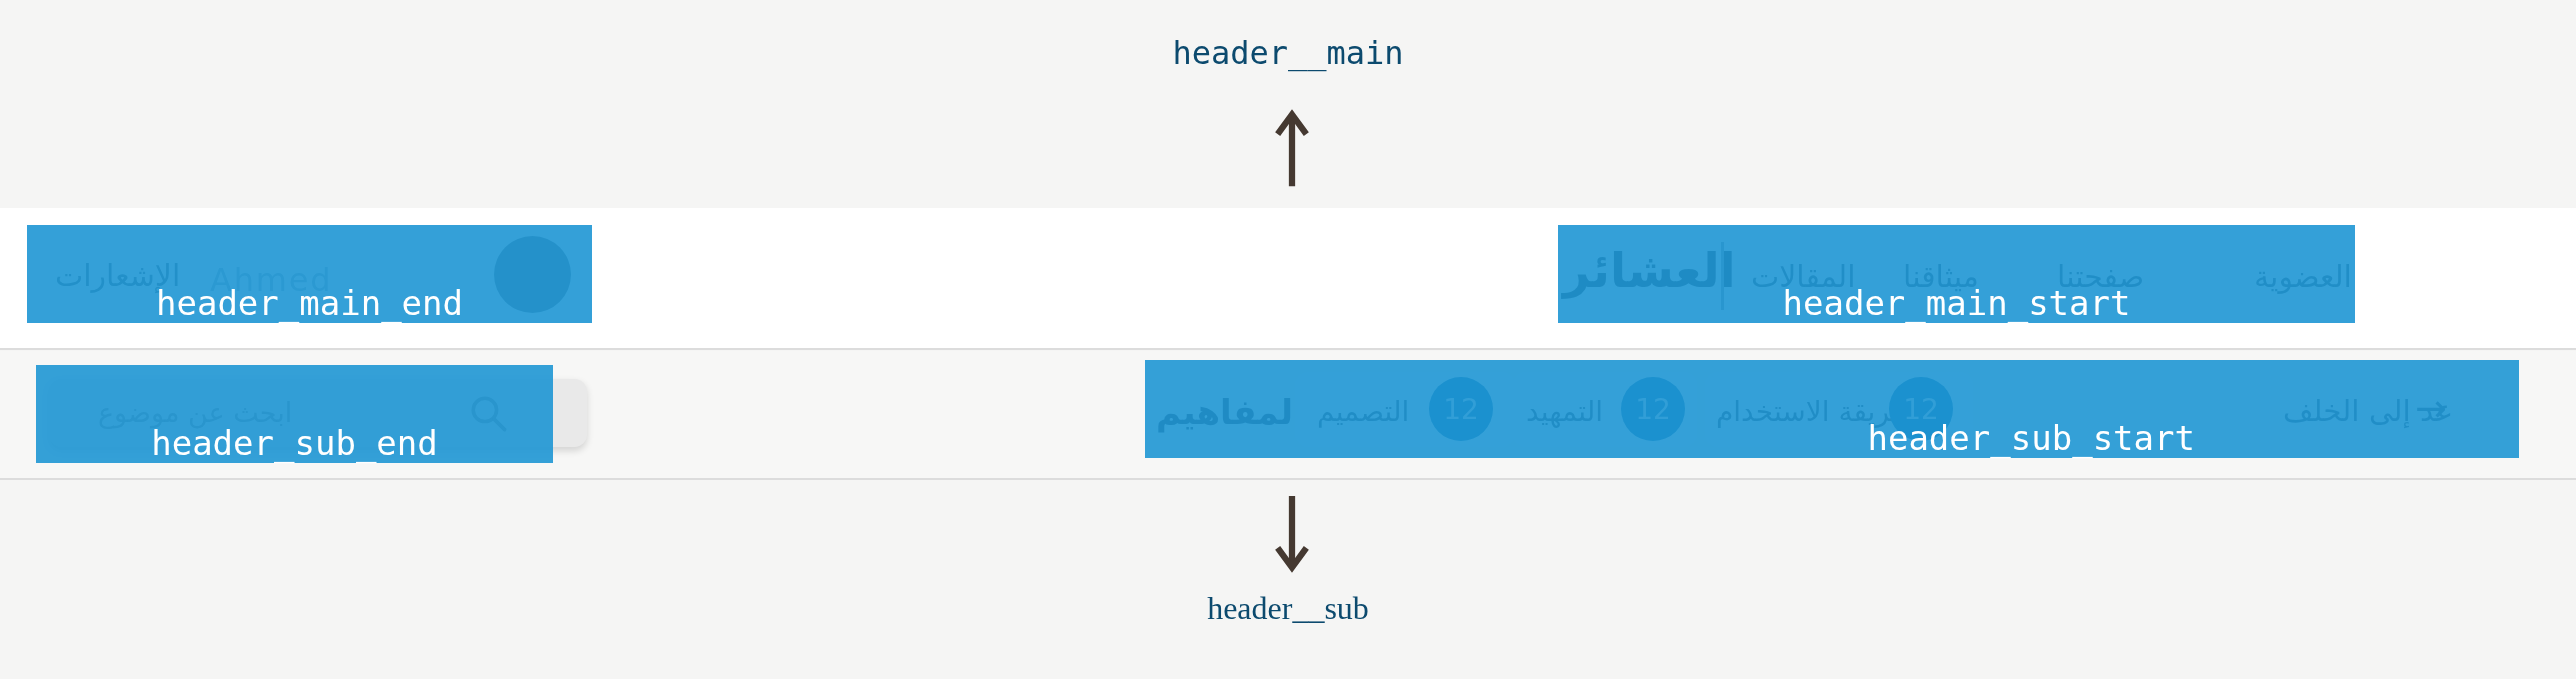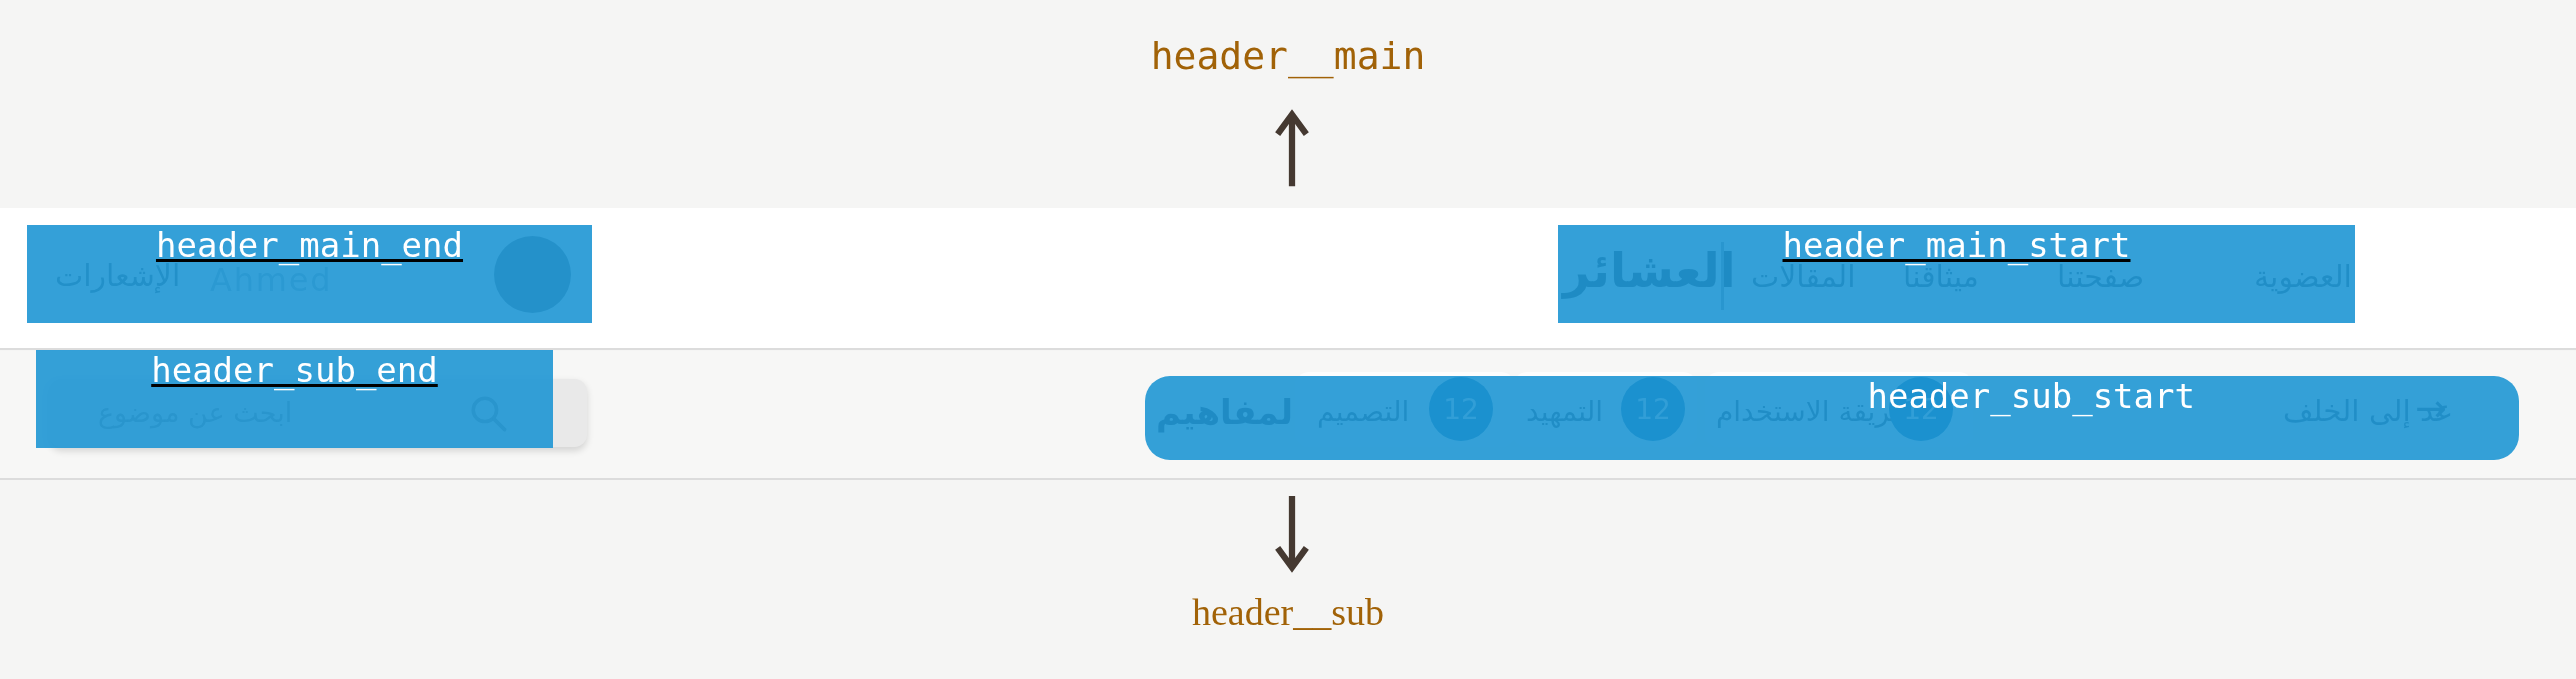--- a/index.html
+++ b/index.html
@@ -46,35 +46,35 @@
     display:flex;align-items:center;justify-content:center;}
   .badge-a{left:1429px;}
   .badge-b{left:1621px;}
   .badge-c{left:1889px;}
   .back-link{left:2283px;top:394px;font-size:29.5px;color:#3a4a55;}
   .back-arrow{left:2415px;top:386px;font-size:38px;color:#3a4a55;}
 
   
   .overlay{
     position:absolute;z-index:5;background:rgba(30,150,212,0.90);
-    display:flex;align-items:flex-start;justify-content:center;text-decoration:underline;
+    display:flex;align-items:flex-end;justify-content:center;
   }
   .overlay-label{
     font-family:"DejaVu Sans Mono", monospace;
     font-size:34px;color:#ffffff;white-space:nowrap;
   }
   .ov-main-end{left:27px;top:225px;width:565px;height:98px;}
   .ov-main-start{left:1558px;top:225px;width:797px;height:98px;}
-  .ov-sub-end{left:36px;top:350px;width:517px;height:98px;}
-  .ov-sub-start{left:1145px;top:376px;width:1374px;height:84px;justify-content:flex-start;border-radius:25px;}
+  .ov-sub-end{left:36px;top:365px;width:517px;height:98px;}
+  .ov-sub-start{left:1145px;top:360px;width:1374px;height:98px;justify-content:flex-start;}
   .ov-sub-start .overlay-label{position:absolute;left:64.5%;transform:translateX(-50%);}
 
   
   .annot{position:absolute;z-index:10;font-family:"DejaVu Sans Mono", monospace;
-    font-size:38px;color:#a16207;white-space:nowrap;}
+    font-size:32px;color:#0c4a6e;white-space:nowrap;}
   .annot-main{left:1288px;top:34px;transform:translateX(-50%);}
   .annot-sub{left:1288px;top:590px;transform:translateX(-50%);font-family:Liberation Serif, serif;}
   .arrow{position:absolute;z-index:10;left:1292px;transform:translateX(-50%);}
   .arrow-up{top:109px;}
   .arrow-down{top:494px;}
 </style>
 </head>
 <body>
 
 <div class="zone top-zone"></div>

